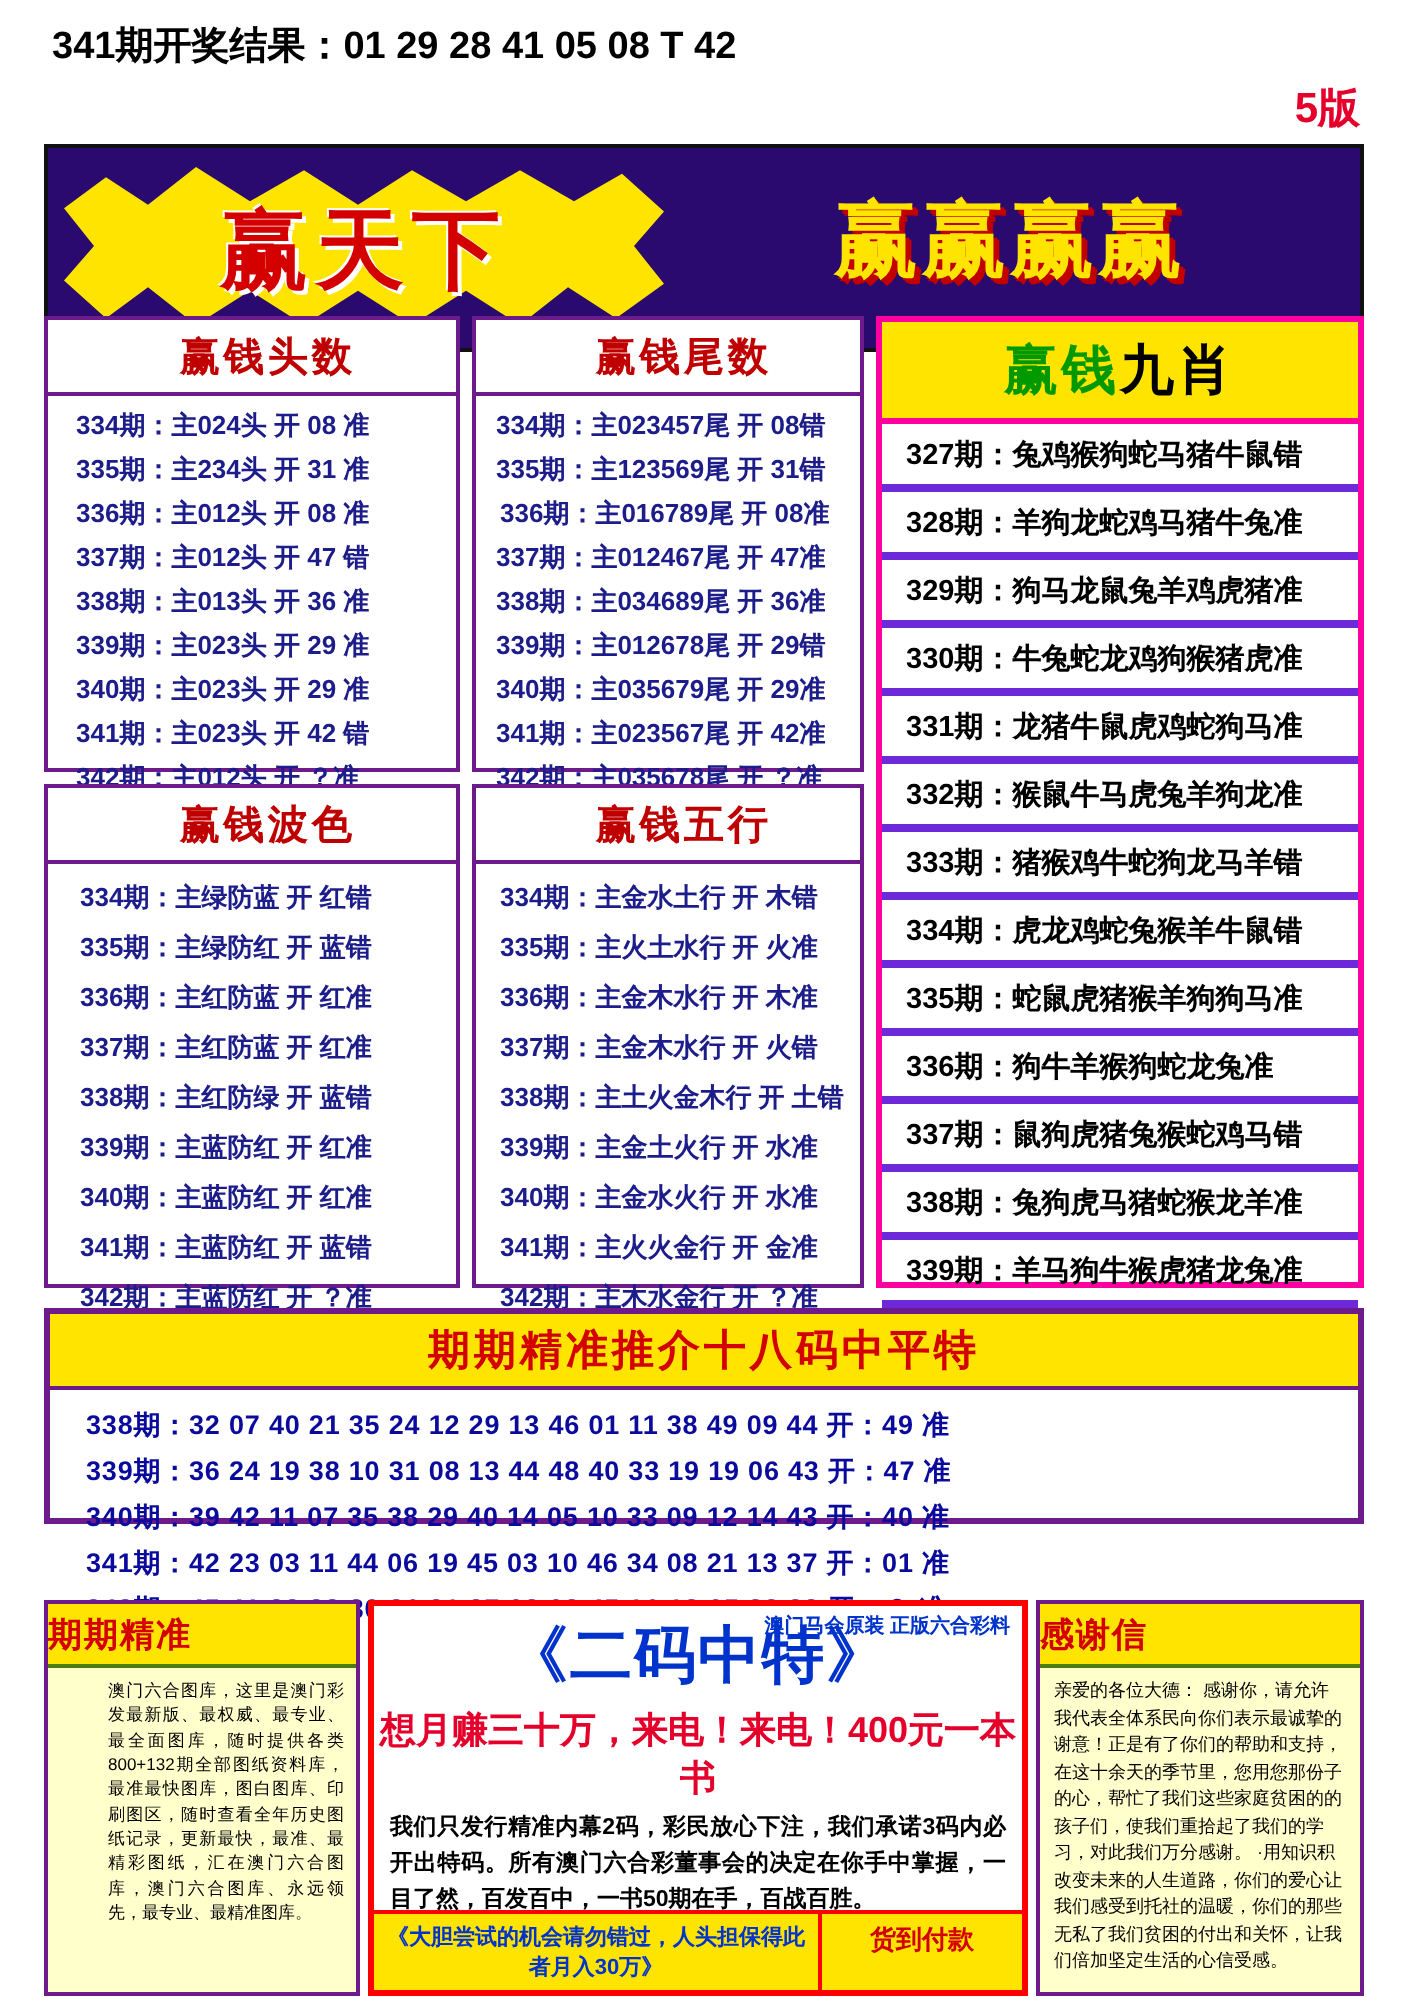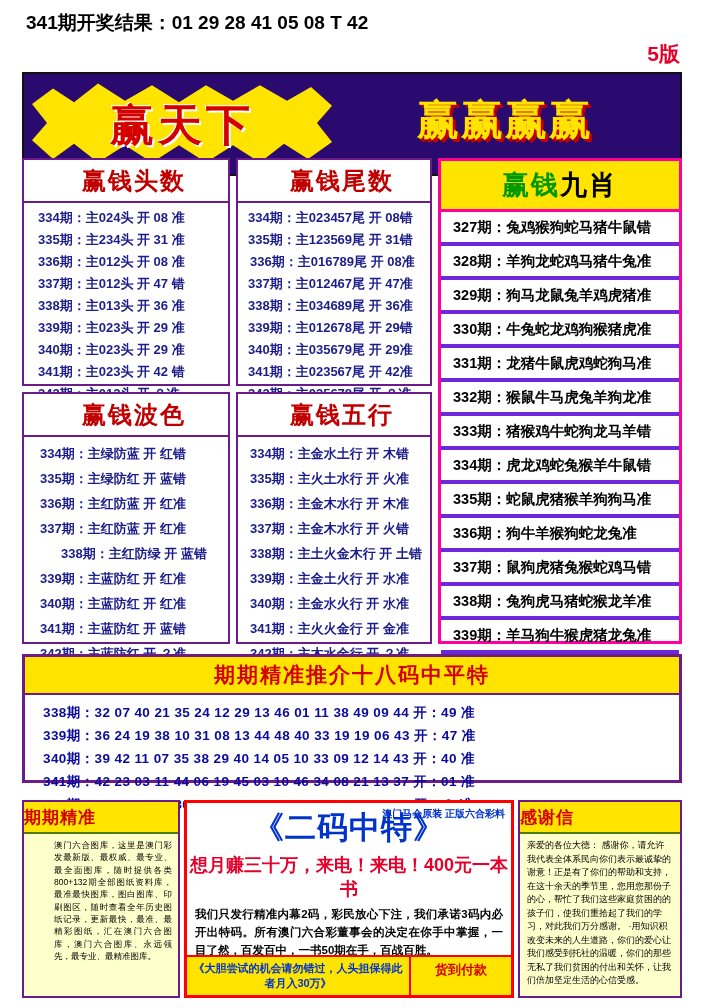--- a/index.html
+++ b/index.html
@@ -45,21 +45,21 @@
     position:absolute;left:316px;top:18px;width:330px;text-align:center;
     font-size:42px;font-weight:bold;color:#ffe400;letter-spacing:2px;
     font-family:"DejaVu Sans",sans-serif;
     text-shadow:2px 2px 0 #c30000,3px 3px 0 #c30000;
   }
 
   
   .box{position:absolute;box-sizing:border-box;background:#fff;}
   .box-purple{border:2px solid #6d1b8a;}
   .box-title{
-    text-align:center;font-weight:bold;font-size:24px;color:#c00000;
+    text-align:center;font-weight:bold;font-size:20px;color:#c00000;
     padding:5px 0 4px 16px;background:#fff;
     letter-spacing:2px;
   }
   .t-underline{border-bottom:2px solid #6d1b8a;}
 
   .rows{padding:4px 0 2px 0;}
   .row{
     font-size:13px;color:#1c1c8a;padding:2px 0 2px 14px;white-space:nowrap;
     font-weight:bold;
   }
@@ -78,21 +78,21 @@
   }
   .nine-head .g{color:#009900;}
   .nine-row{
     font-size:14.5px;color:#000;font-weight:bold;
     padding:5.5px 0 5.5px 12px;border-bottom:4px solid #6d28d9;white-space:nowrap;
   }
   .nine-row:last-child{border-bottom:none;}
 
   
   .band18{
-    position:absolute;left:22px;top:654px;width:660px;height:129px;
+    position:absolute;left:22px;top:654px;width:660px;height:108px;
     border:3px solid #6d1b8a;box-sizing:border-box;background:#fff;
   }
   .band18-title{
     background:#ffe400;text-align:center;font-size:21px;font-weight:bold;
     color:#d40000;padding:4px 0 4px 0;letter-spacing:2px;
     border-bottom:2px solid #6d1b8a;
   }
   .band18-inner{padding:6px 8px 4px 8px;}
   .b18row{
     font-size:13.5px;font-weight:bold;color:#0a0a9c;white-space:nowrap;
@@ -194,21 +194,21 @@
     </div>
   </div>
 
   <div class="box box-purple" style="left:22px;top:392px;width:208px;height:252px;">
     <div class="box-title t-underline">赢钱波色</div>
     <div class="rows">
       <div class="row" style="padding:3.5px 0 3.5px 16px;">334期：主绿防蓝 开 红错</div>
       <div class="row" style="padding:3.5px 0 3.5px 16px;">335期：主绿防红 开 蓝错</div>
       <div class="row" style="padding:3.5px 0 3.5px 16px;">336期：主红防蓝 开 红准</div>
       <div class="row" style="padding:3.5px 0 3.5px 16px;">337期：主红防蓝 开 红准</div>
-      <div class="row" style="padding:3.5px 0 3.5px 16px;text-align:center;">338期：主红防绿 开 蓝错</div>
+      <div class="row" style="padding:3.5px 0 3.5px 16px;">338期：主红防绿 开 蓝错</div>
       <div class="row" style="padding:3.5px 0 3.5px 16px;">339期：主蓝防红 开 红准</div>
       <div class="row" style="padding:3.5px 0 3.5px 16px;">340期：主蓝防红 开 红准</div>
       <div class="row" style="padding:3.5px 0 3.5px 16px;">341期：主蓝防红 开 蓝错</div>
       <div class="row" style="padding:3.5px 0 3.5px 16px;">342期：主蓝防红 开 ？准</div>
     </div>
   </div>
 
   <div class="box box-purple" style="left:236px;top:392px;width:196px;height:252px;">
     <div class="box-title t-underline">赢钱五行</div>
     <div class="rows">

